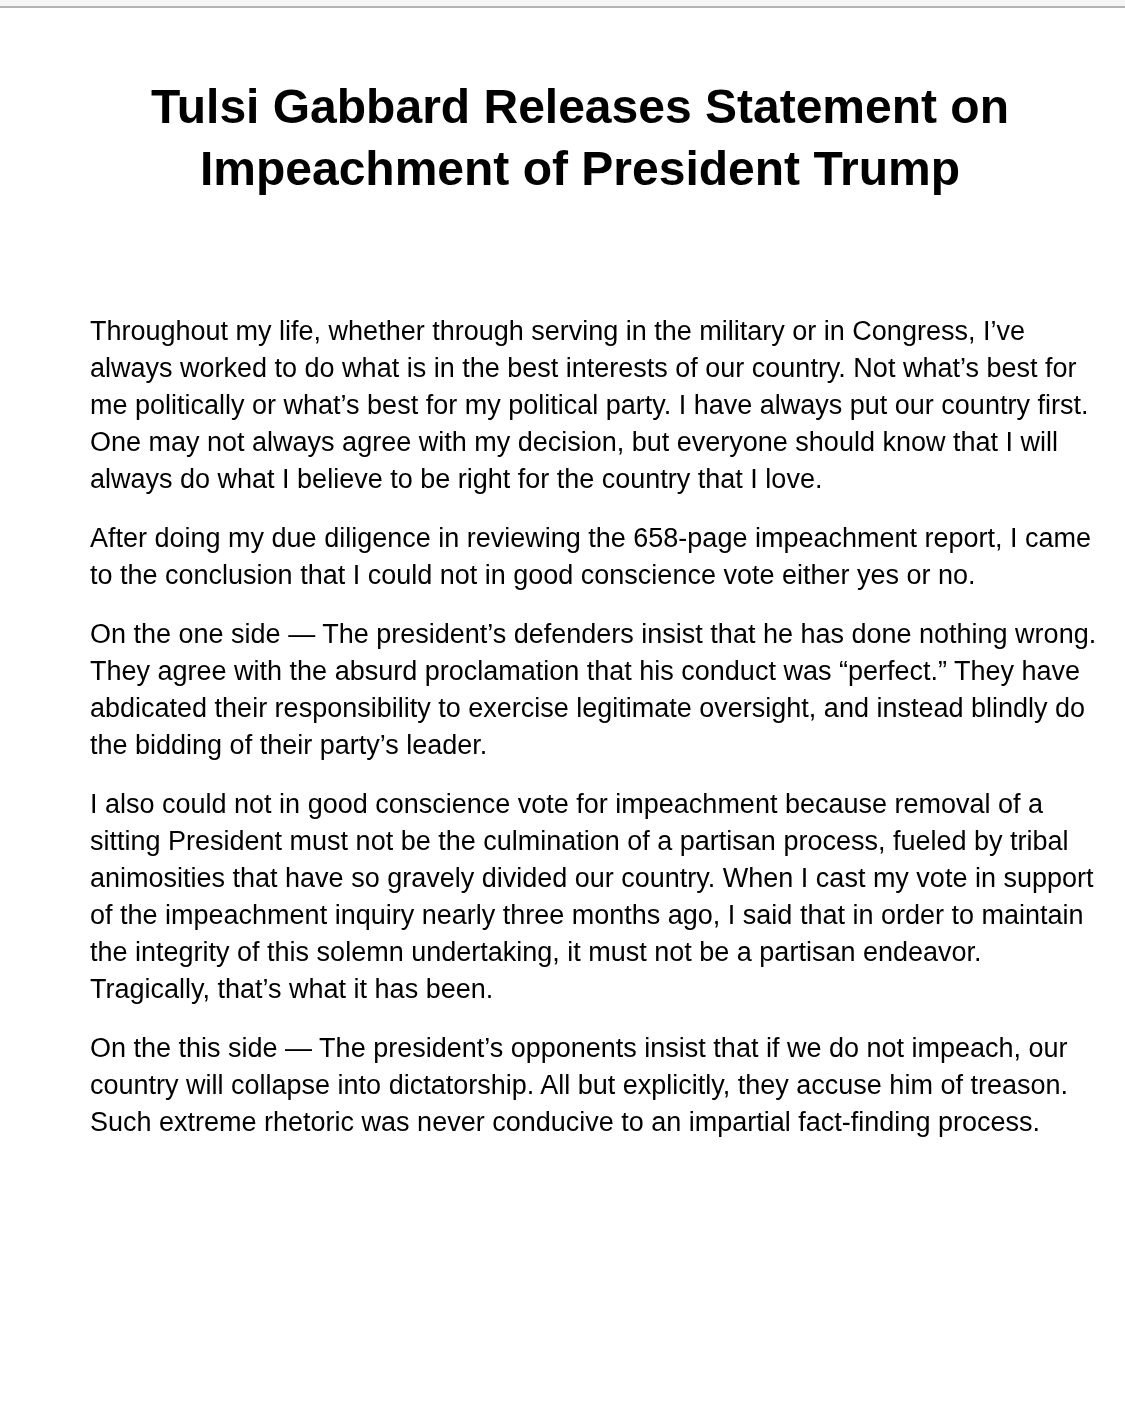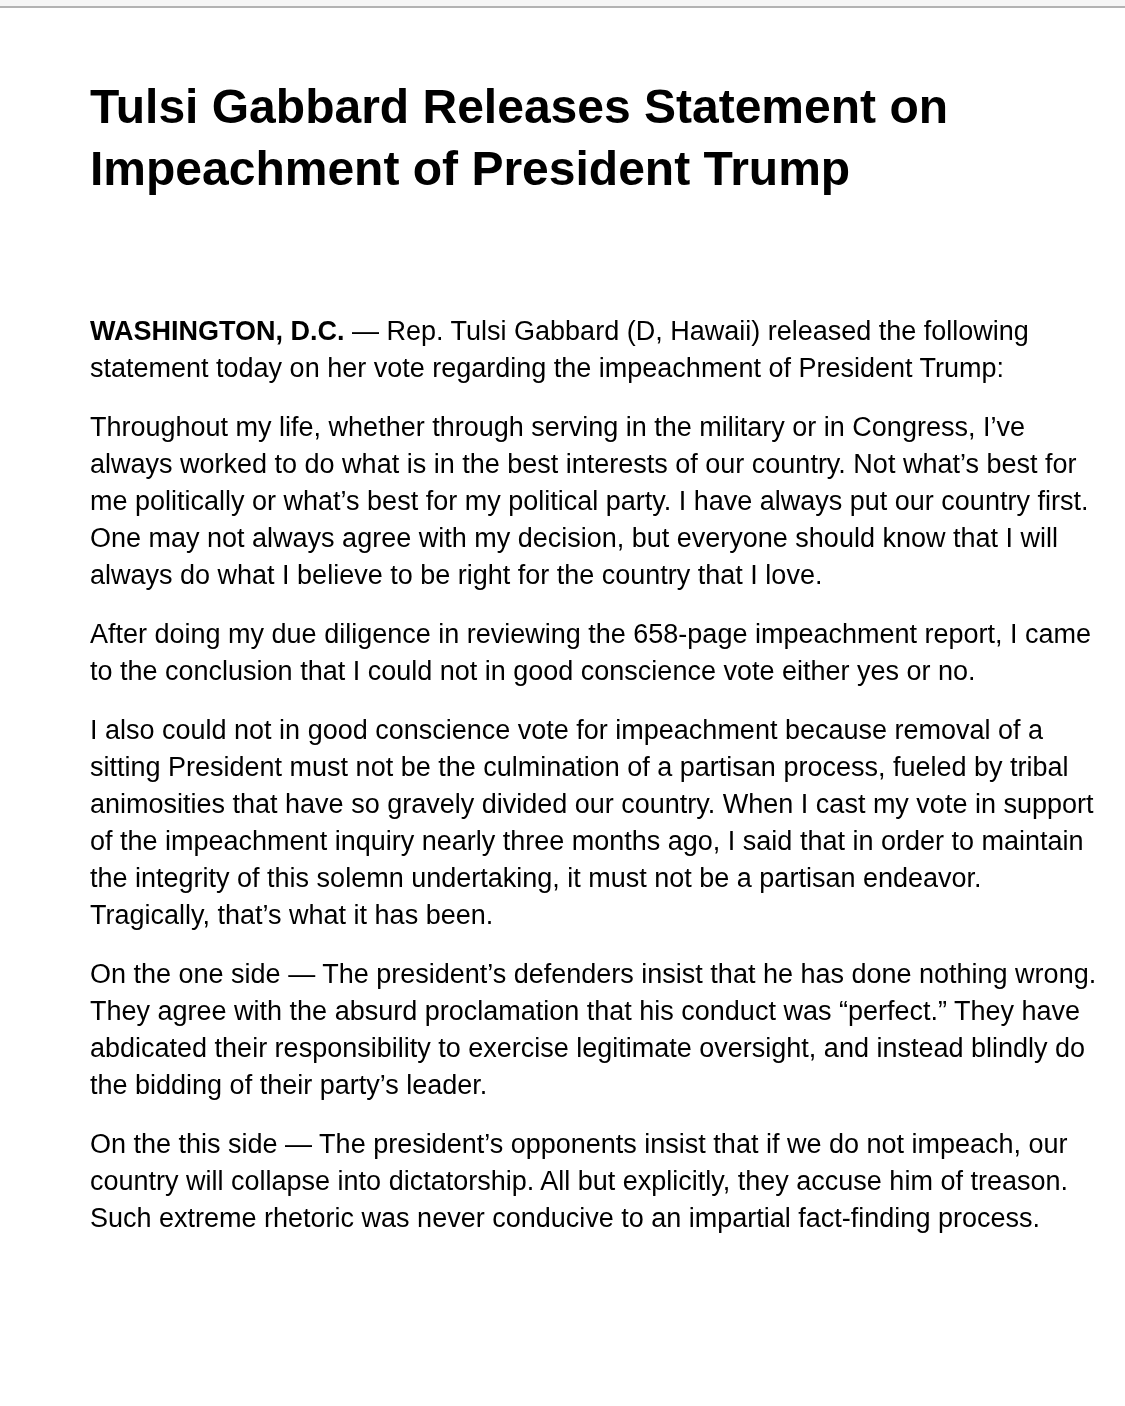--- a/index.html
+++ b/index.html
@@ -21,21 +21,21 @@
     border-bottom: 2px solid #b3b3b3;
   }
   .page {
     width: 980px;
     margin-left: 90px;
   }
   .title {
     font-size: 48px;
     line-height: 62px;
     font-weight: bold;
-    text-align: left;
+    text-align: center;
     white-space: pre-line;
     margin: 68px 0 0 0;
   }
   .article {
     margin-top: 113px;
     font-size: 27px;
     line-height: 37px;
   }
   .para {
     margin: 0 0 22px 0;
@@ -48,37 +48,35 @@
 </head>
 <body>
 
 <div class="top-bar"></div>
 
 <main class="page">
   <h1 class="title">Tulsi Gabbard Releases Statement on
 Impeachment of President Trump</h1>
 
   <div class="article">
-    <p class="para"><strong class="dateline">WASHINGTON, D.C.</strong><span> — Rep. Tulsi Gabbard (D, Hawaii) released the following
-statement today on her vote regarding the impeachment of President Trump:</span></p>
 
     <p class="para">Throughout my life, whether through serving in the military or in Congress, I’ve
 always worked to do what is in the best interests of our country. Not what’s best for
 me politically or what’s best for my political party. I have always put our country first.
 One may not always agree with my decision, but everyone should know that I will
 always do what I believe to be right for the country that I love.</p>
     <p class="para">After doing my due diligence in reviewing the 658-page impeachment report, I came
 to the conclusion that I could not in good conscience vote either yes or no.</p>
+    <p class="para">On the one side — The president’s defenders insist that he has done nothing wrong.
+They agree with the absurd proclamation that his conduct was “perfect.” They have
+abdicated their responsibility to exercise legitimate oversight, and instead blindly do
+the bidding of their party’s leader.</p>
     <p class="para">I also could not in good conscience vote for impeachment because removal of a
 sitting President must not be the culmination of a partisan process, fueled by tribal
 animosities that have so gravely divided our country. When I cast my vote in support
 of the impeachment inquiry nearly three months ago, I said that in order to maintain
 the integrity of this solemn undertaking, it must not be a partisan endeavor.
 Tragically, that’s what it has been.</p>
-    <p class="para">On the one side — The president’s defenders insist that he has done nothing wrong.
-They agree with the absurd proclamation that his conduct was “perfect.” They have
-abdicated their responsibility to exercise legitimate oversight, and instead blindly do
-the bidding of their party’s leader.</p>
     <p class="para">On the this side — The president’s opponents insist that if we do not impeach, our
 country will collapse into dictatorship. All but explicitly, they accuse him of treason.
 Such extreme rhetoric was never conducive to an impartial fact-finding process.</p>
   </div>
 </main>
 
 </body></html>

